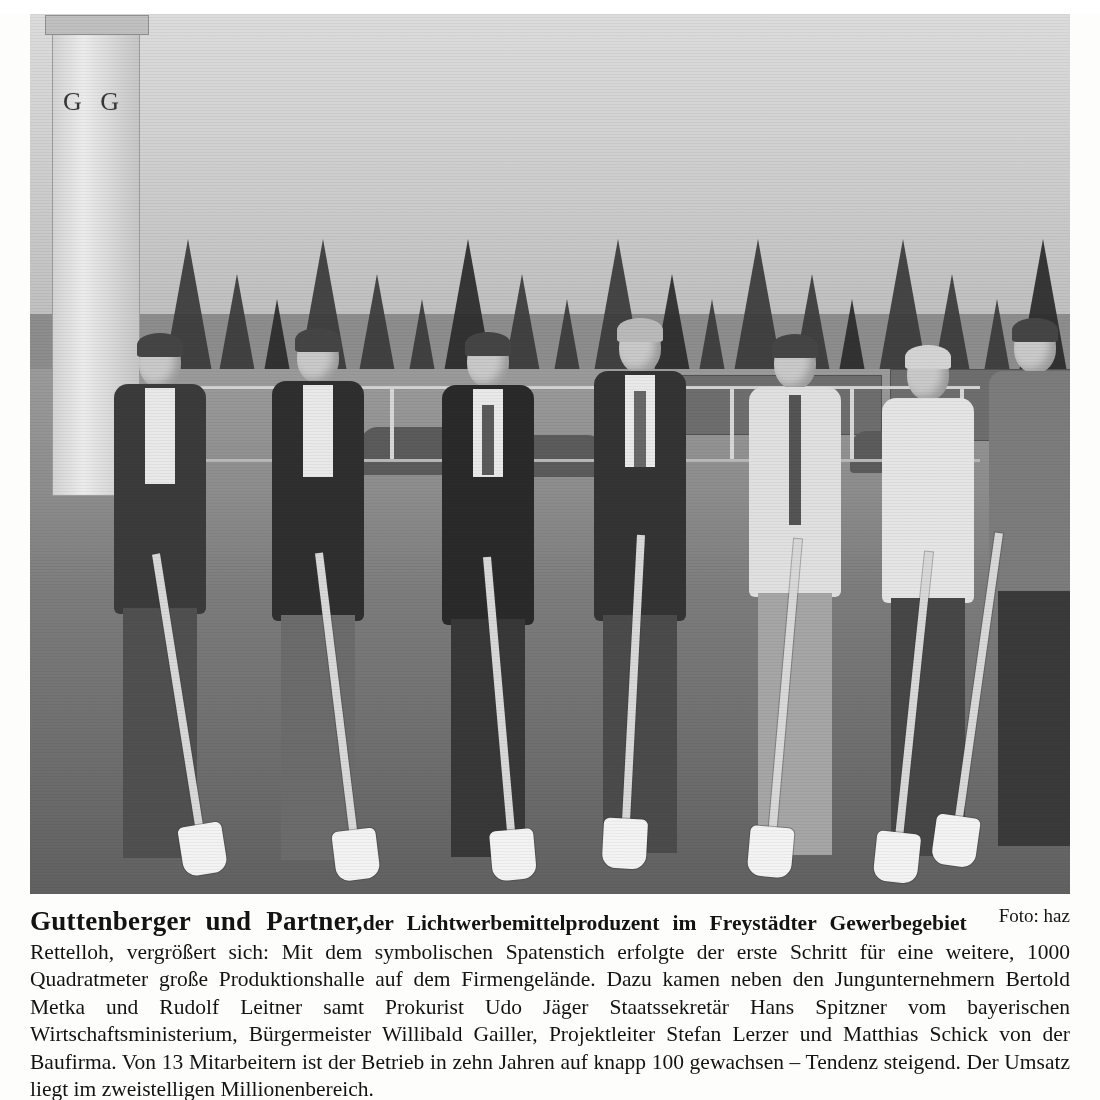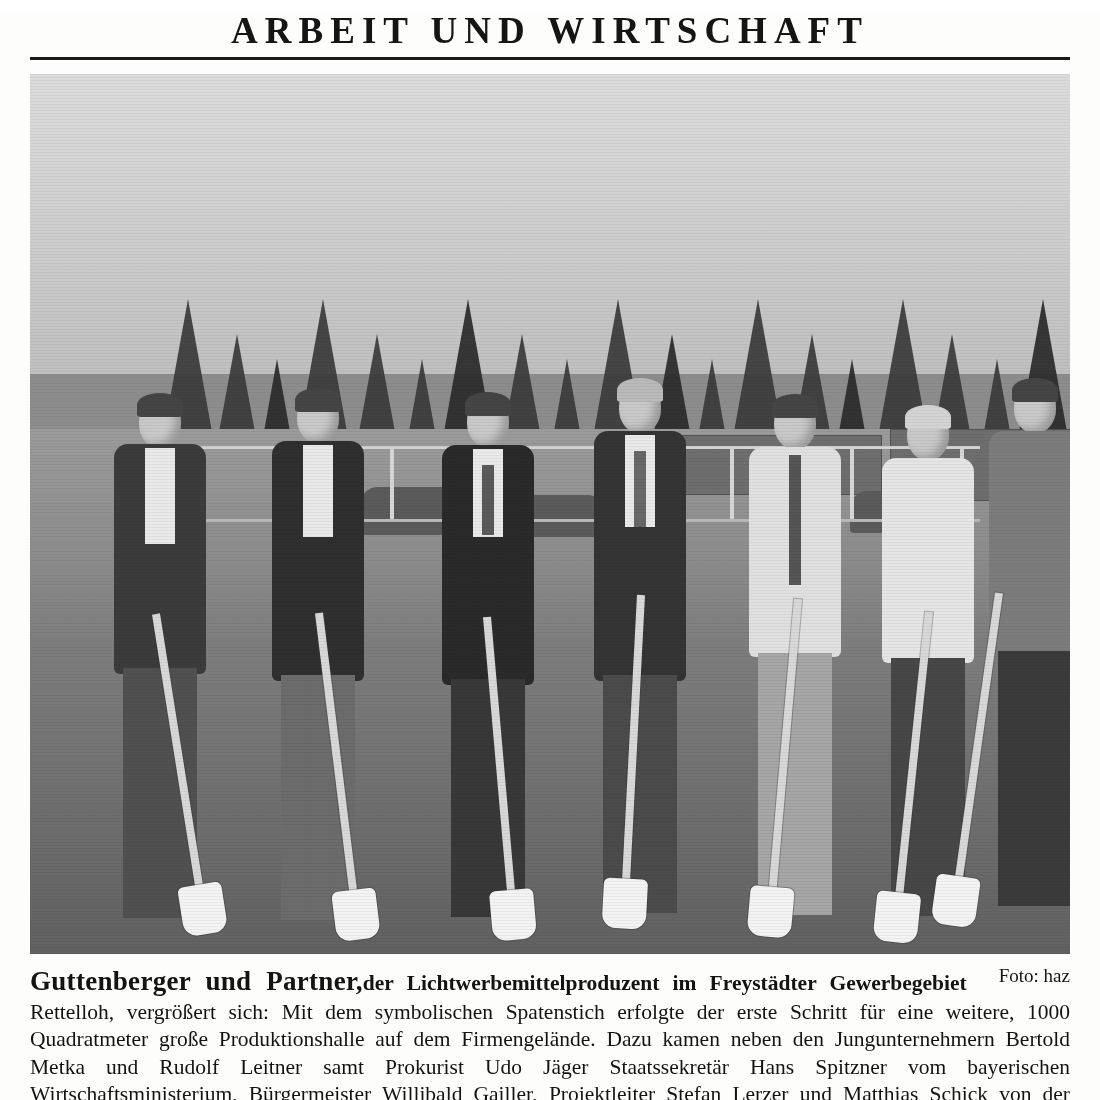--- a/index.html
+++ b/index.html
@@ -268,24 +268,20 @@
     float: right;
     font-size: 19px;
     margin-left: 32px;
   }
 </style>
 </head>
 <body>
 
 <div class="page">
 
-  <div class="masthead">
-    <div class="masthead-title">ARBEIT UND WIRTSCHAFT</div>
-    <div class="masthead-rule"></div>
-  </div>
 
   <div class="photo-wrap">
     <div class="photo">
 
       <div class="sky"></div>
 
       <div class="treeline">
         <div class="tree s2" style="left:130px;"></div>
         <div class="tree" style="left:185px;"></div>
         <div class="tree s3 dark" style="left:230px;"></div>
@@ -323,20 +319,24 @@
         <div class="fencepost" style="left:455px; top:0; height:70px;"></div>
         <div class="fencepost" style="left:570px; top:0; height:70px;"></div>
         <div class="fencepost" style="left:690px; top:0; height:70px;"></div>
         <div class="fencepost" style="left:800px; top:0; height:70px;"></div>
       </div>
 
       <div class="ground">
         <div class="gravel"></div>
       </div>
 
+      <div class="tower">
+        <div class="tower-cap"></div>
+        <div class="tower-logo">G  G</div>
+      </div>
 
       <div class="person" style="left:70px; height:540px; width:120px;">
         <div class="head" style="top:0;">
             <span class="hair"></span>
           </div>
         <div class="torso" style="top:48px; height:230px; background:#3f3f3a;"></div>
         <div class="shirt" style="top:52px; height:96px;"></div>
         <div class="legs" style="top:272px; height:250px; background:#53534d;"></div>
         <div class="spade" style="left:52px; top:218px; height:280px; transform:rotate(-9deg);">
             <span class="blade"></span>

